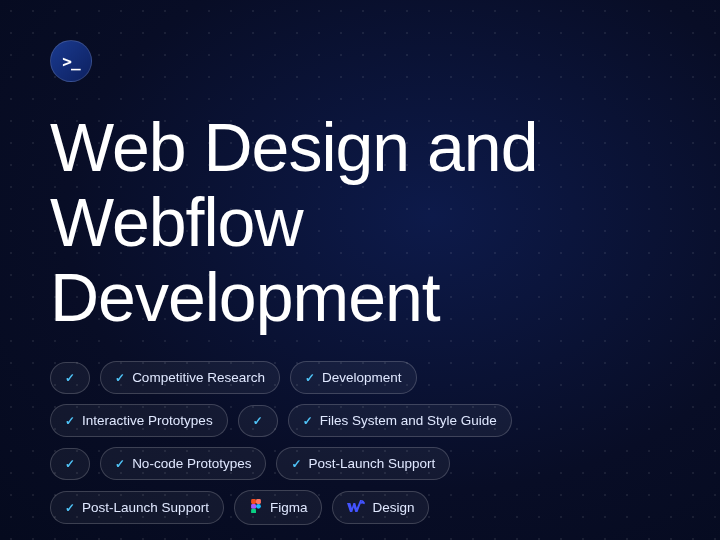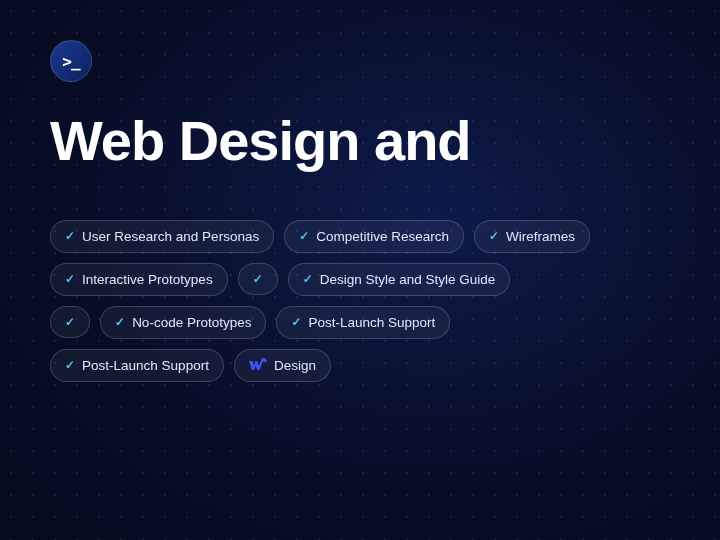--- a/index.html
+++ b/index.html
@@ -48,25 +48,25 @@
 
     .logo-icon {
       color: #fff;
       font-size: 16px;
       font-weight: bold;
       font-family: monospace;
       letter-spacing: -1px;
     }
 
     .title {
-      font-size: 56px;
-      font-weight: 700;
+      font-size: 68px;
+      font-weight: 400;
       color: #ffffff;
       line-height: 1.1;
-      margin-bottom: 48px;
+      margin-bottom: 27px;
       letter-spacing: -1px;
     }
 
     .tags-wrapper {
       display: flex;
       flex-direction: column;
       gap: 10px;
     }
 
     .tags-row {
@@ -112,48 +112,48 @@
 <div class="bg"></div>
 
 <div class="container">
 
   <div class="logo">
     <span class="logo-icon">&gt;_</span>
   </div>
 
   <h1 class="title">
     <span>Web Design and</span><br>
+    <span>Webflow Development</span>
   </h1>
 
   <div class="tags-wrapper" id="tags-section">
   <div class="tags-row">
         <div class="tag">
           <span class="check">✓</span>
-          <span>User Research and Personas</span>
         </div>
         <div class="tag">
           <span class="check">✓</span>
           <span>Competitive Research</span>
         </div>
         <div class="tag">
           <span class="check">✓</span>
-          <span>Wireframes</span>
+          <span>Development</span>
         </div>
       </div>
       <div class="tags-row">
         <div class="tag">
           <span class="check">✓</span>
           <span>Interactive Prototypes</span>
         </div>
         <div class="tag">
           <span class="check">✓</span>
         </div>
         <div class="tag">
           <span class="check">✓</span>
-          <span>Design Style and Style Guide</span>
+          <span>Files System and Style Guide</span>
         </div>
       </div>
       <div class="tags-row">
         <div class="tag">
           <span class="check">✓</span>
         </div>
         <div class="tag">
           <span class="check">✓</span>
           <span>No-code Prototypes</span>
         </div>
@@ -161,20 +161,30 @@
           <span class="check">✓</span>
           <span>Post-Launch Support</span>
         </div>
       </div>
       <div class="tags-row">
         <div class="tag">
           <span class="check">✓</span>
           <span>Post-Launch Support</span>
         </div>
         <div class="tag">
+          <span><svg class="figma-icon" viewBox="0 0 14 20" fill="none" xmlns="http://www.w3.org/2000/svg">
+        <rect x="0" y="0" width="7" height="7" rx="2" fill="#F24E1E"></rect>
+        <rect x="7" y="0" width="7" height="7" rx="2" fill="#FF7262"></rect>
+        <rect x="0" y="7" width="7" height="7" rx="2" fill="#A259FF"></rect>
+        <rect x="0" y="14" width="7" height="7" rx="2" fill="#0ACF83"></rect>
+        <circle cx="10.5" cy="10.5" r="3.5" fill="#1ABCFE"></circle>
+      </svg></span>
+          <span>Figma</span>
+        </div>
+        <div class="tag">
           <span><svg class="webflow-icon" viewBox="0 0 24 16" fill="none" xmlns="http://www.w3.org/2000/svg">
         <path d="M17.5 0L13 10.5L11 4H8.5L6.5 10.5L4.5 4H0L4 16H7L9 9.5L11 16H14L20 0H17.5Z" fill="#4353FF"></path>
         <path d="M20 0L17.5 6C18.5 4.5 21 4 23 5.5L24 4C23 2 21.5 0.5 20 0Z" fill="#4353FF"></path>
       </svg></span>
           <span>Design</span>
         </div>
       </div>
     </div>
 
 </div>

